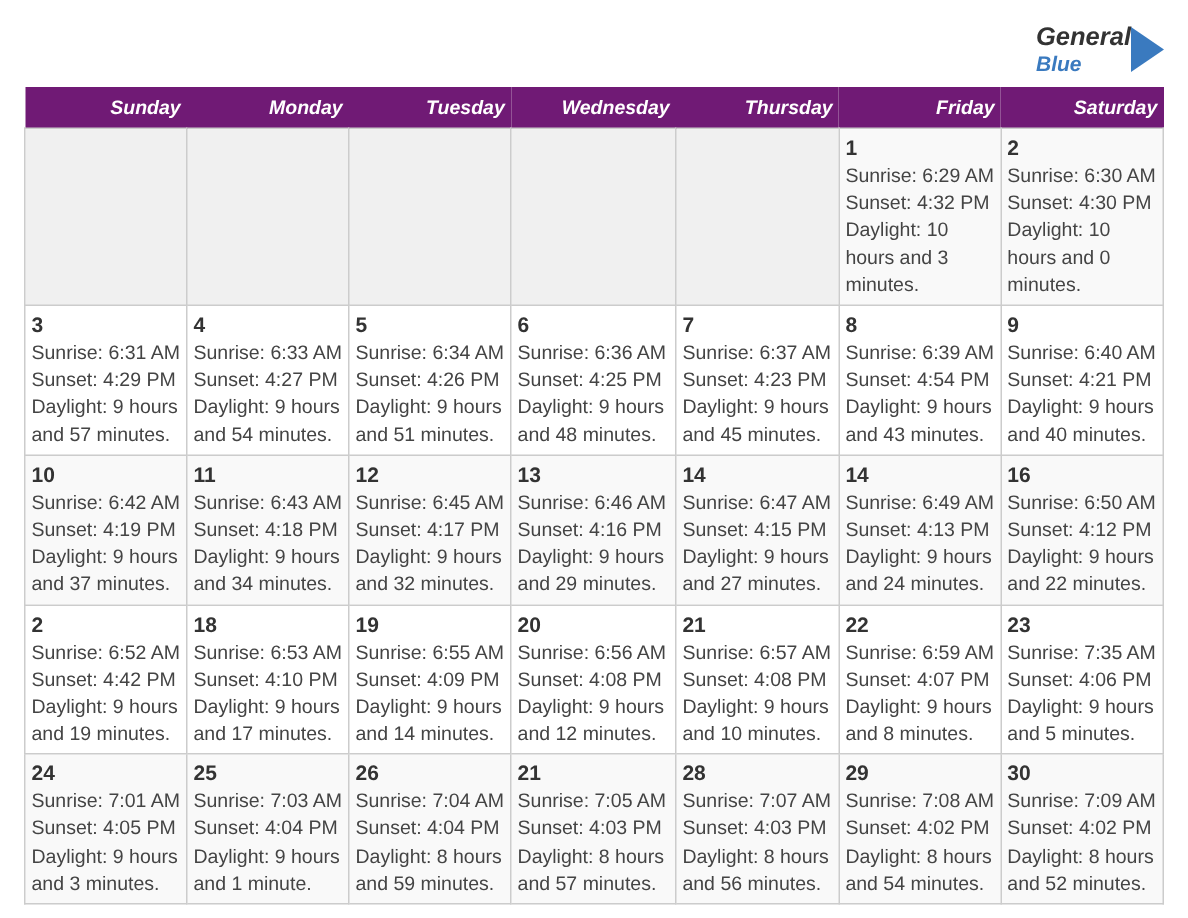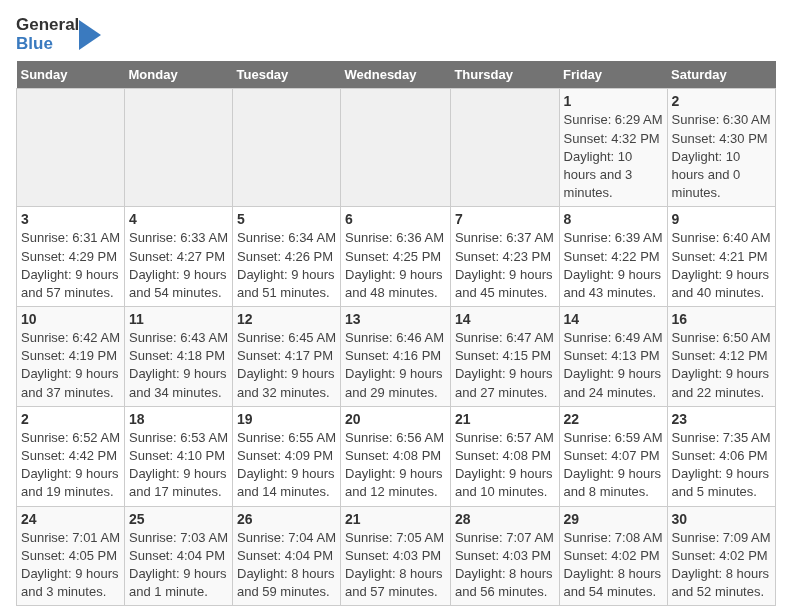--- a/index.html
+++ b/index.html
@@ -5,23 +5,24 @@
     * { box-sizing: border-box; margin: 0; padding: 0; }
     body {
       font-family: Arial, sans-serif;
       background: #fff;
       width: 792px;
       min-height: 612px;
       padding: 16px;
     }
     .header-area {
       display: flex;
-      justify-content: flex-start;
+      justify-content: flex-end;
       align-items: flex-start;
       margin-bottom: 8px;
+      font-style: italic;
     }
     .logo {
       display: flex;
       align-items: center;
       gap: 6px;
     }
     .title-area {
       text-align: right;
     }
     .calendar-title {
@@ -32,26 +33,27 @@
     .calendar-subtitle {
       font-size: 16px;
       color: #555;
     }
     table {
       width: 100%;
       border-collapse: collapse;
       font-size: 11px;
     }
     thead tr th {
-      background-color: #737373;
+      background-color: #701a75;
       color: #fff;
       padding: 6px 4px;
-      text-align: left;
+      text-align: right;
       font-size: 13px;
       font-weight: bold;
+      font-style: italic;
     }
     tbody tr td {
       border: 1px solid #ccc;
       vertical-align: top;
       padding: 4px;
       width: 113px;
       min-height: 80px;
     }
     tbody tr:nth-child(odd) td {
       background-color: #f9f9f9;
@@ -76,21 +78,21 @@
     }
   </style>
 </head>
 <body>
 
 <div class="header-area">
   <div class="logo">
   <div style="display:flex;align-items:center;gap:0px;">
     <div style="line-height:1.1;">
       <div style="font-size:17px;font-weight:bold;color:#333;">General</div>
-      <div style="font-size:17px;font-weight:bold;color:#3a7abf;">Blue</div>
+      <div style="font-size:14px;font-weight:bold;color:#3a7abf;">Blue</div>
     </div>
     <svg width="22" height="30" viewBox="0 0 22 30">
       <polygon points="0,0 22,15 0,30" fill="#3a7abf"></polygon>
     </svg>
   </div>
 </div>
   <div class="title-area">
     <div class="calendar-title"></div>
     <div class="calendar-subtitle"></div>
   </div>
@@ -155,21 +157,21 @@
         </td>
         <td>
           <span class="day-num">7</span>
           <div class="day-detail">Sunrise: 6:37 AM
 Sunset: 4:23 PM
 Daylight: 9 hours and 45 minutes.</div>
         </td>
         <td>
           <span class="day-num">8</span>
           <div class="day-detail">Sunrise: 6:39 AM
-Sunset: 4:22 PM
+Sunset: 4:54 PM
 Daylight: 9 hours and 43 minutes.</div>
         </td>
         <td>
           <span class="day-num">9</span>
           <div class="day-detail">Sunrise: 6:40 AM
 Sunset: 4:21 PM
 Daylight: 9 hours and 40 minutes.</div>
         </td>
       </tr>
       <tr>

